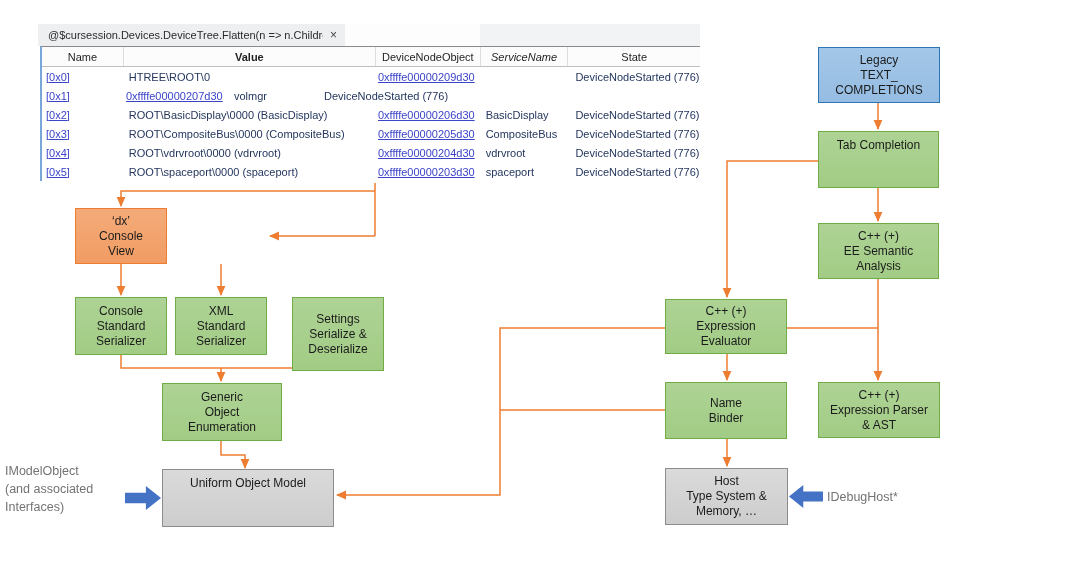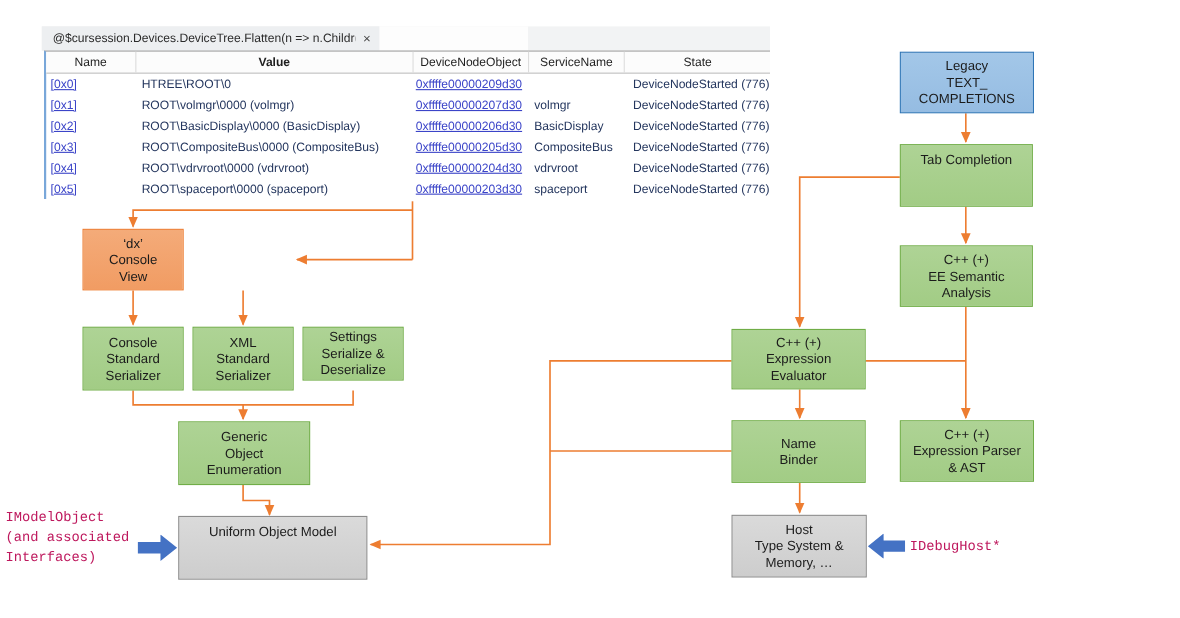--- a/index.html
+++ b/index.html
@@ -24,37 +24,37 @@
   .gh-cell { display: flex; align-items: center; justify-content: center;
     color: #1f1f1f; border-right: 1px solid #dcdcdc; height: 100%; }
   .grid-row { display: flex; height: 19px; align-items: center; }
   .gc { height: 100%; display: flex; align-items: center; white-space: nowrap; overflow: hidden; }
   .c-name  { width: 82px;  padding-left: 4px; }
   .c-value { width: 253px; padding-left: 5px;  color: #24365e; }
   .c-node  { width: 105px; padding-left: 2px; }
   .c-svc   { width: 88px;  padding-left: 5px;  color: #24365e; }
   .c-state { width: 132px; padding-left: 7px;  color: #24365e; }
   .h-name { width: 82px; } .h-value { width: 253px; font-weight: bold; } .h-node { width: 105px; }
-  .h-svc { width: 88px; } .h-state { width: 132px; border-right: none; }
+  .h-svc { width: 88px; font-style: italic; } .h-state { width: 132px; border-right: none; }
   a.cell-link { color: #3b44c8; text-decoration: underline; cursor: pointer; }
 
   
   .box { position: absolute; display: flex; align-items: center; justify-content: center;
     text-align: center; font-size: 12px; line-height: 15px; color: #1b1b1b;
     white-space: pre-line; border: 1.4px solid; z-index: 2; }
   .box.top { align-items: flex-start; padding-top: 6px; }
   .orange { background: linear-gradient(#f4ab79, #f19c63); border-color: #ed7d31; }
   .green  { background: linear-gradient(#aed395, #a2cc85); border-color: #70ad47; }
   .blue   { background: linear-gradient(#a3c7e8, #95bce2); border-color: #2e75b6; }
   .gray   { background: linear-gradient(#dadada, #cdcdcd); border-color: #8c8c8c; }
 
   svg.wires { position: absolute; left: 0; top: 0; z-index: 1; }
 
-  .note { position: absolute; font-size: 12.5px; line-height: 18px; color: #be185d;
-    white-space: pre-line; z-index: 2; font-family: Liberation Mono, monospace; }
+  .note { position: absolute; font-size: 12.5px; line-height: 18px; color: #737373;
+    white-space: pre-line; z-index: 2; }
 
   .fat-arrow { position: absolute; background: #4472c4; z-index: 3; }
   .fat-right { clip-path: polygon(0 28%, 58% 28%, 58% 0, 100% 50%, 58% 100%, 58% 72%, 0 72%); }
   .fat-left  { clip-path: polygon(100% 28%, 42% 28%, 42% 0, 0 50%, 42% 100%, 42% 72%, 100% 72%); }
 </style>
 </head>
 <body>
 
 <div id="stage">
 
@@ -83,21 +83,20 @@
       <div class="gc c-node">
           <a class="cell-link">0xffffe00000209d30</a>
         </div>
       <div class="gc c-svc"></div>
       <div class="gc c-state">DeviceNodeStarted (776)</div>
     </div>
     <div class="grid-row">
       <div class="gc c-name">
           <a class="cell-link">[0x1]</a>
         </div>
-      <div class="gc c-value">ROOT\volmgr\0000 (volmgr)</div>
       <div class="gc c-node">
           <a class="cell-link">0xffffe00000207d30</a>
         </div>
       <div class="gc c-svc">volmgr</div>
       <div class="gc c-state">DeviceNodeStarted (776)</div>
     </div>
     <div class="grid-row">
       <div class="gc c-name">
           <a class="cell-link">[0x2]</a>
         </div>
@@ -178,21 +177,21 @@
 
   <div class="box orange" style="left:75px;  top:208px; width:92px;  height:56px;">‘dx’
 Console
 View</div>
   <div class="box green" style="left:75px;  top:297px; width:92px;  height:58px;">Console
 Standard
 Serializer</div>
   <div class="box green" style="left:175px; top:297px; width:92px;  height:58px;">XML
 Standard
 Serializer</div>
-  <div class="box green" style="left:275px; top:297px; width:92px;  height:49px;">Settings
+  <div class="box green" style="left:292px; top:297px; width:92px;  height:74px;">Settings
 Serialize &amp;
 Deserialize</div>
   <div class="box green" style="left:162px; top:383px; width:120px; height:58px;">Generic
 Object
 Enumeration</div>
   <div class="box gray top" style="left:162px; top:469px; width:172px; height:58px;">Uniform Object Model</div>
 
   <div class="box blue" style="left:818px; top:47px;  width:122px; height:56px;">Legacy
 TEXT_
 COMPLETIONS</div>

